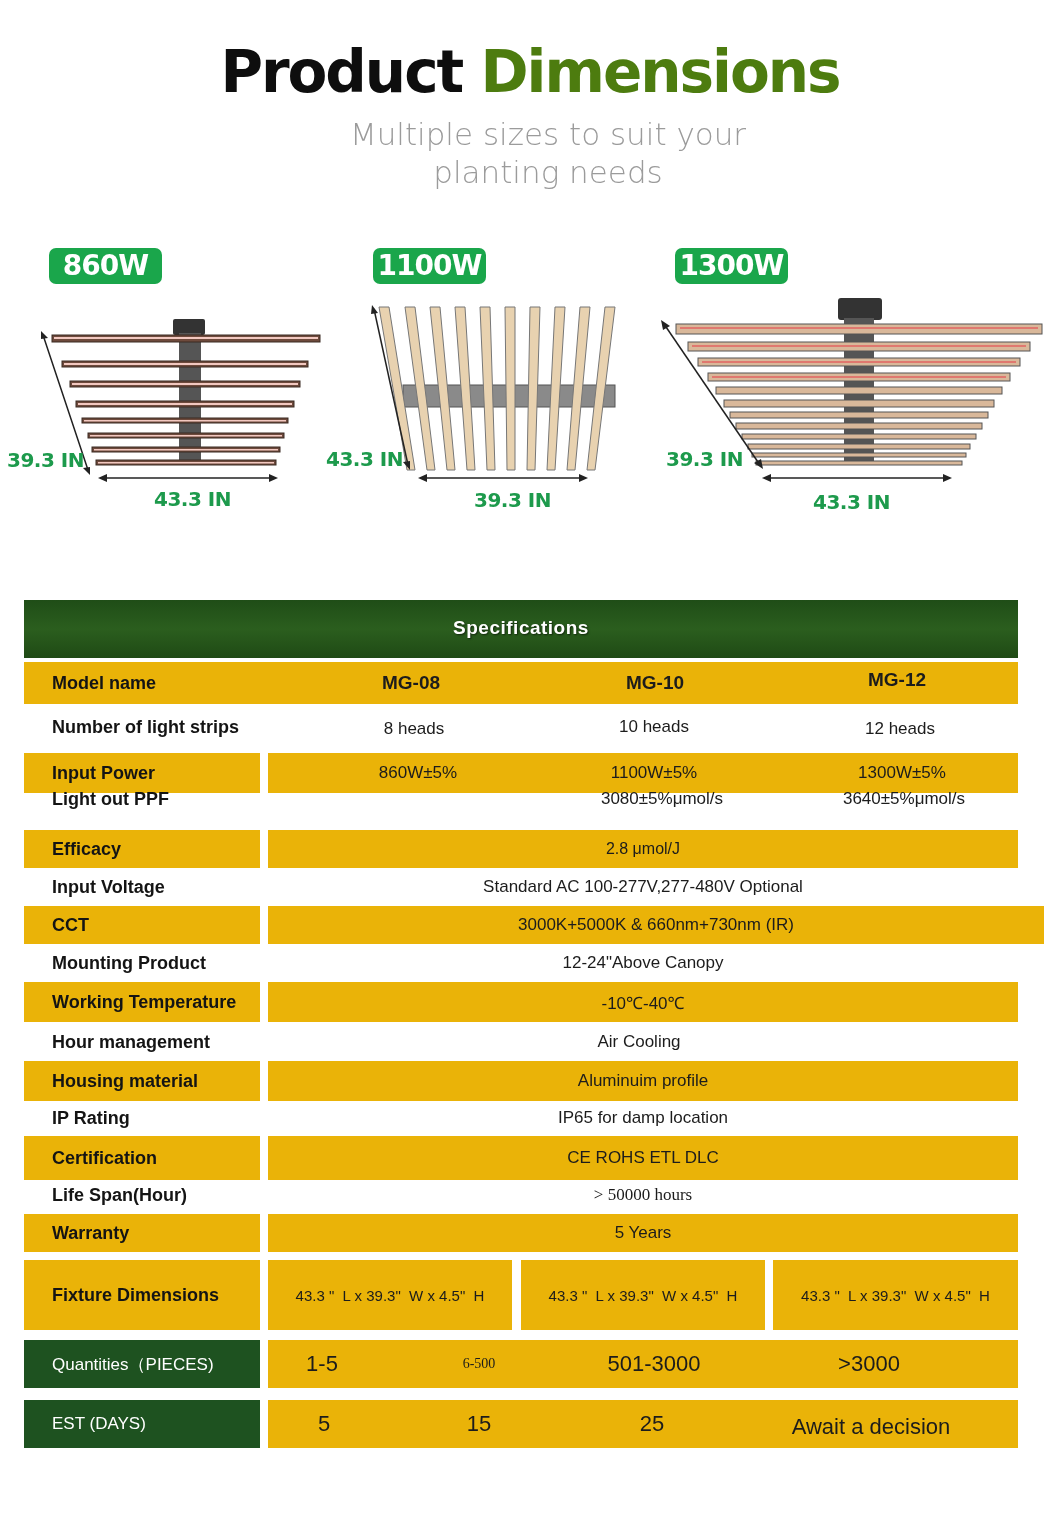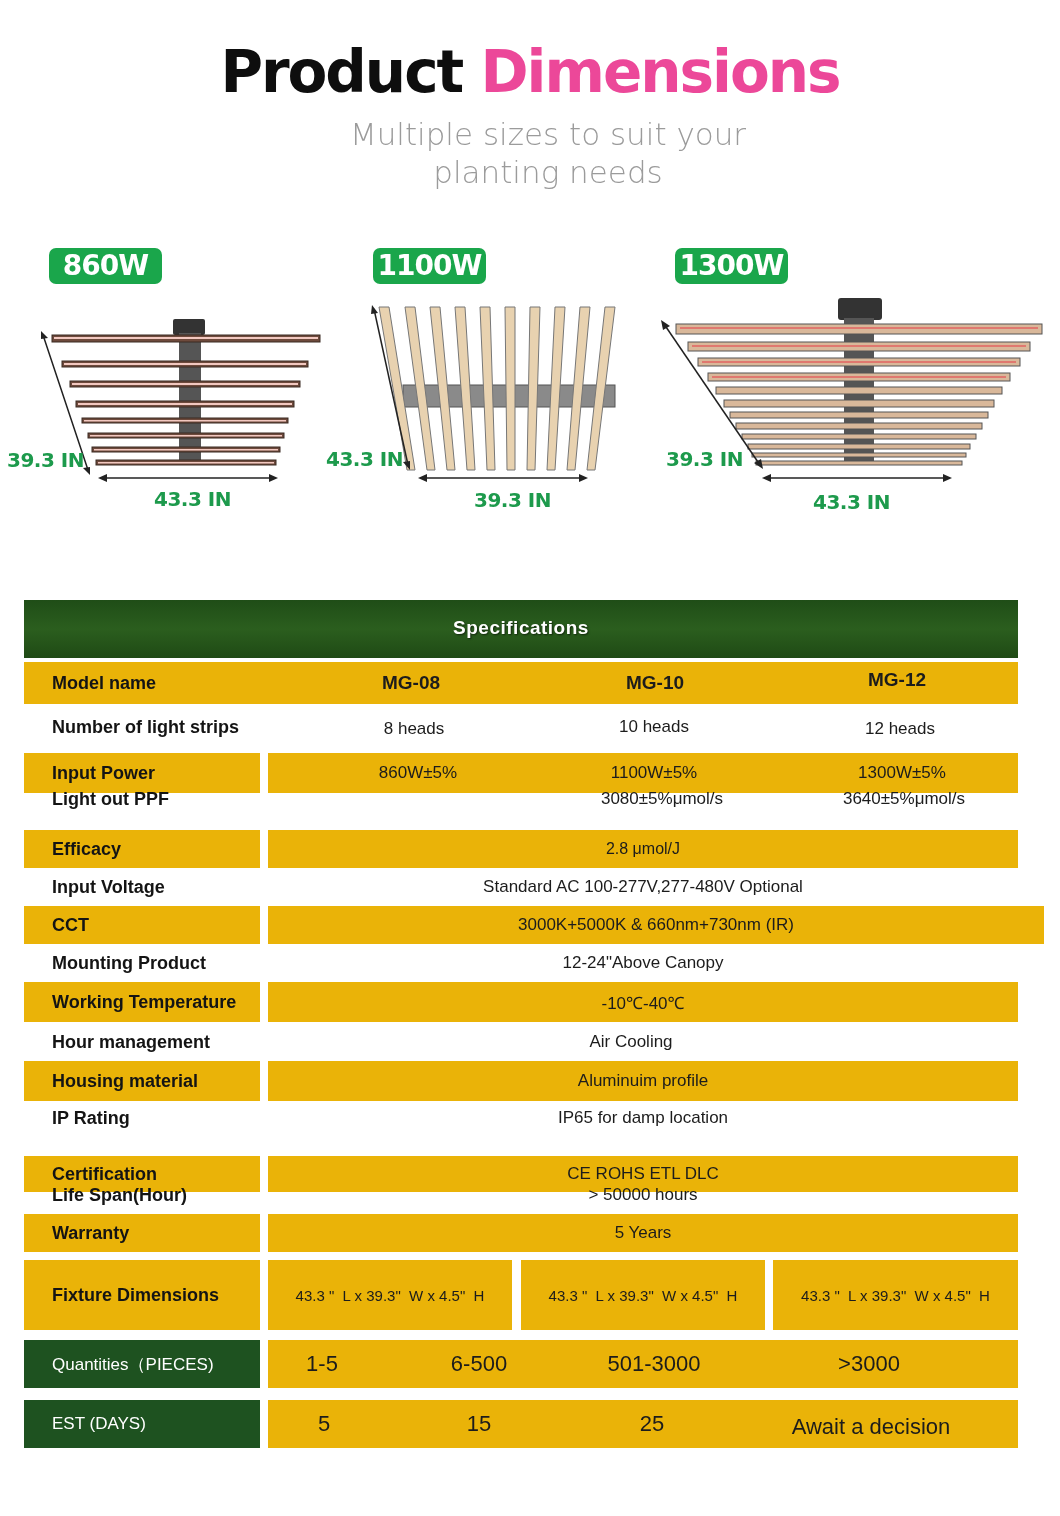--- a/index.html
+++ b/index.html
@@ -6,21 +6,21 @@
   body {
     width: 1060px; height: 1516px; background: #ffffff;
     font-family: "Liberation Sans", sans-serif; position: relative; overflow: hidden;
     color: #111;
   }
   .title {
     position: absolute; top: 38px; left: 0; width: 1060px; text-align: center;
     font-family: "DejaVu Sans", sans-serif; font-weight: bold; font-size: 58px; letter-spacing: -2px;
   }
   .title .black { color: #0e0e0e; }
-  .title .green { color: #ec4899; }
+  .title .green { color: #4d7c0f; }
   .subtitle {
     position: absolute; top: 115px; left: 0; width: 1096px; text-align: center;
     font-family: "DejaVu Sans", sans-serif; font-size: 31px; color: #9b9b9b; line-height: 38px; font-weight: 300;
   }
   .badge {
     position: absolute; background: #1aa64b; color: #fff; font-family: "DejaVu Sans", sans-serif;
     font-weight: bold; font-size: 28px; border-radius: 7px; height: 36px; line-height: 36px; text-align: center;
     letter-spacing: -1px;
   }
   .dimlabel {
@@ -217,60 +217,60 @@
   <div class="cell-val" style="left:244px;width:750px;">12-24"Above Canopy</div>
 </div>
 
 <div class="row" style="top:982px;height:40px;">
   <div class="cell-label grey">Working Temperature</div>
   <div class="cell-val grey" style="left:244px;width:750px;">-10℃-40℃</div>
 </div>
 
 <div class="row" style="top:1022px;height:40px;">
   <div class="cell-label">Hour management</div>
-  <div class="cell-val" style="left:232px;width:750px;text-align:right;">Air Cooling</div>
+  <div class="cell-val" style="left:240px;width:750px;text-align:right;">Air Cooling</div>
 </div>
 
 <div class="row" style="top:1061px;height:40px;">
   <div class="cell-label grey">Housing material</div>
   <div class="cell-val grey" style="left:244px;width:750px;">Aluminuim profile</div>
 </div>
 
 <div class="row" style="top:1100px;height:36px;">
   <div class="cell-label">IP Rating</div>
   <div class="cell-val" style="left:244px;width:750px;">IP65 for damp location</div>
 </div>
 
-<div class="row" style="top:1136px;height:36px;margin-top:20px;">
+<div class="row" style="top:1136px;height:44px;">
   <div class="cell-label grey">Certification</div>
   <div class="cell-val grey" style="left:244px;width:750px;">CE ROHS ETL DLC</div>
 </div>
 
 <div class="row" style="top:1176px;height:38px;">
   <div class="cell-label">Life Span(Hour)</div>
-  <div class="cell-val" style="left:244px;width:750px;">&gt; 50000 hours</div>
+  <div class="cell-val" style="left:244px;width:750px;font-family:Liberation Serif, serif;">&gt; 50000 hours</div>
 </div>
 
 <div class="row" style="top:1214px;height:38px;">
   <div class="cell-label grey">Warranty</div>
   <div class="cell-val grey" style="left:244px;width:750px;">5 Years</div>
 </div>
 
 <div class="row" style="top:1260px;height:70px;">
   <div class="cell-label grey">Fixture Dimensions</div>
   <div class="cell-val grey" style="left:244px;width:244px;font-size:15px;white-space:pre;">43.3 "  L x 39.3"  W x 4.5"  H</div>
   <div class="cell-val grey" style="left:497px;width:244px;font-size:15px;white-space:pre;">43.3 "  L x 39.3"  W x 4.5"  H</div>
   <div class="cell-val grey" style="left:749px;width:245px;font-size:15px;white-space:pre;">43.3 "  L x 39.3"  W x 4.5"  H</div>
 </div>
 
 <div class="row" style="top:1340px;height:48px;">
   <div class="cell-label greenlbl" style="font-size:17px;">Quantities（PIECES)</div>
   <div class="cell-val grey" style="left:244px;width:750px;"></div>
   <div class="cell-val" style="left:268px;width:60px;font-size:22px;">1-5</div>
-  <div class="cell-val" style="left:410px;width:90px;font-size:22px;">6-500</div>
+  <div class="cell-val" style="left:410px;width:90px;font-size:14px;font-family:Liberation Serif, serif;">6-500</div>
   <div class="cell-val" style="left:570px;width:120px;font-size:22px;">501-3000</div>
   <div class="cell-val" style="left:790px;width:110px;font-size:22px;">&gt;3000</div>
 </div>
 
 <div class="row" style="top:1400px;height:48px;">
   <div class="cell-label greenlbl" style="font-size:17px;">EST (DAYS)</div>
   <div class="cell-val grey" style="left:244px;width:750px;"></div>
   <div class="cell-val" style="left:270px;width:60px;font-size:22px;">5</div>
   <div class="cell-val" style="left:425px;width:60px;font-size:22px;">15</div>
   <div class="cell-val" style="left:598px;width:60px;font-size:22px;">25</div>

